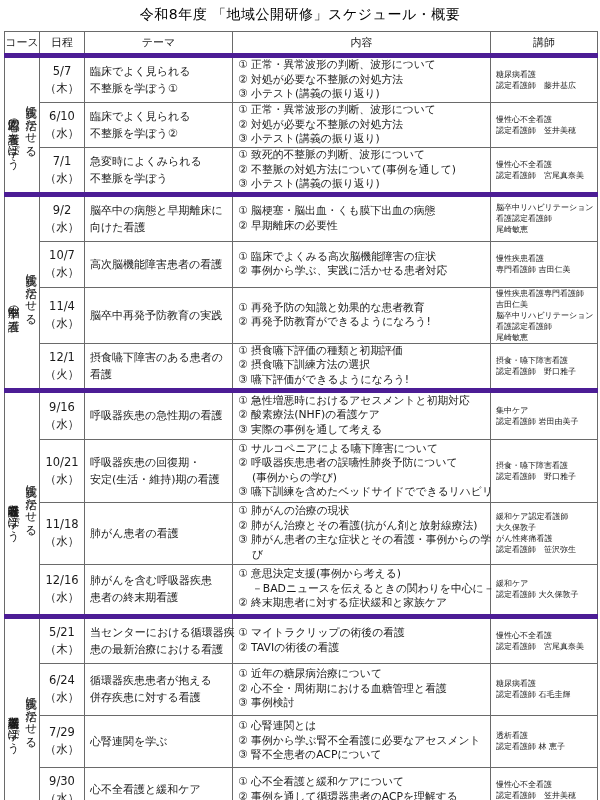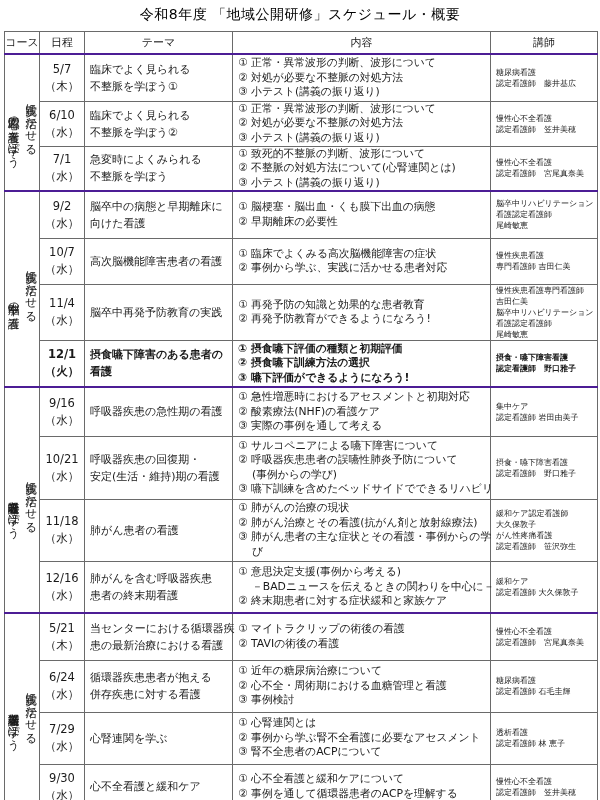--- a/index.html
+++ b/index.html
@@ -15,21 +15,21 @@
   thead tr { border-bottom:2px solid #555; }
   td.course { text-align:center; }
   .vert { writing-mode:vertical-rl; text-orientation:upright; font-size:11.5px;
           line-height:13px; letter-spacing:0px; margin:0 auto; display:inline-block; }
   td.date { text-align:center; font-size:11.5px; line-height:17px; }
   td.theme { font-size:11px; line-height:17px; padding-left:5px !important; }
   td.content { font-size:10.8px; line-height:14.5px; padding-left:5px !important; }
   td.lecturer { font-size:8px; line-height:11px; padding-left:5px !important; }
   .line { display:block; white-space:nowrap; }
   .indent { padding-left:14px; }
-  tr.sec-start td { border-top:2px solid #4c1d95; }
+  tr.sec-start td { border-top:5px solid #4c1d95; }
 </style>
 </head>
 <body>
 
 <div class="title">令和8年度 「地域公開研修」スケジュール・概要</div>
 
 <table class="sched">
   <colgroup>
     <col style="width:35px">
       <col style="width:45px">
@@ -95,21 +95,21 @@
         <td class="date">
           <span class="line">7/1</span>
           <span class="line">（水）</span>
         </td>
         <td class="theme">
           <span class="line">急変時によくみられる</span>
           <span class="line">不整脈を学ぼう</span>
         </td>
         <td class="content">
           <span class="line">① 致死的不整脈の判断、波形について</span>
-          <span class="line">② 不整脈の対処方法について(心腎連関とは)</span>
+          <span class="line">② 不整脈の対処方法について(事例を通して)</span>
           <span class="line">③ 小テスト(講義の振り返り)</span>
         </td>
         <td class="lecturer">
           <span class="line">慢性心不全看護</span>
           <span class="line">認定看護師　宮尾真奈美</span>
         </td>
       </tr>
       <tr class="sec-start" style="height: 47px;">
         <td class="course" rowspan="4">
           <div style="display: flex; flex-direction: row-reverse; justify-content: center; gap: 1px;">
@@ -165,21 +165,21 @@
           <span class="line">② 再発予防教育ができるようになろう!</span>
         </td>
         <td class="lecturer">
           <span class="line">慢性疾患看護専門看護師</span>
           <span class="line">吉田仁美</span>
           <span class="line">脳卒中リハビリテーション</span>
           <span class="line">看護認定看護師</span>
           <span class="line">尾崎敏恵</span>
         </td>
       </tr>
-      <tr style="height: 47px; font-weight: bold;">
+      <tr style="height: 47px;">
         <td class="date">
           <span class="line">12/1</span>
           <span class="line">（火）</span>
         </td>
         <td class="theme">
           <span class="line">摂食嚥下障害のある患者の</span>
           <span class="line">看護</span>
         </td>
         <td class="content">
           <span class="line">① 摂食嚥下評価の種類と初期評価</span>

